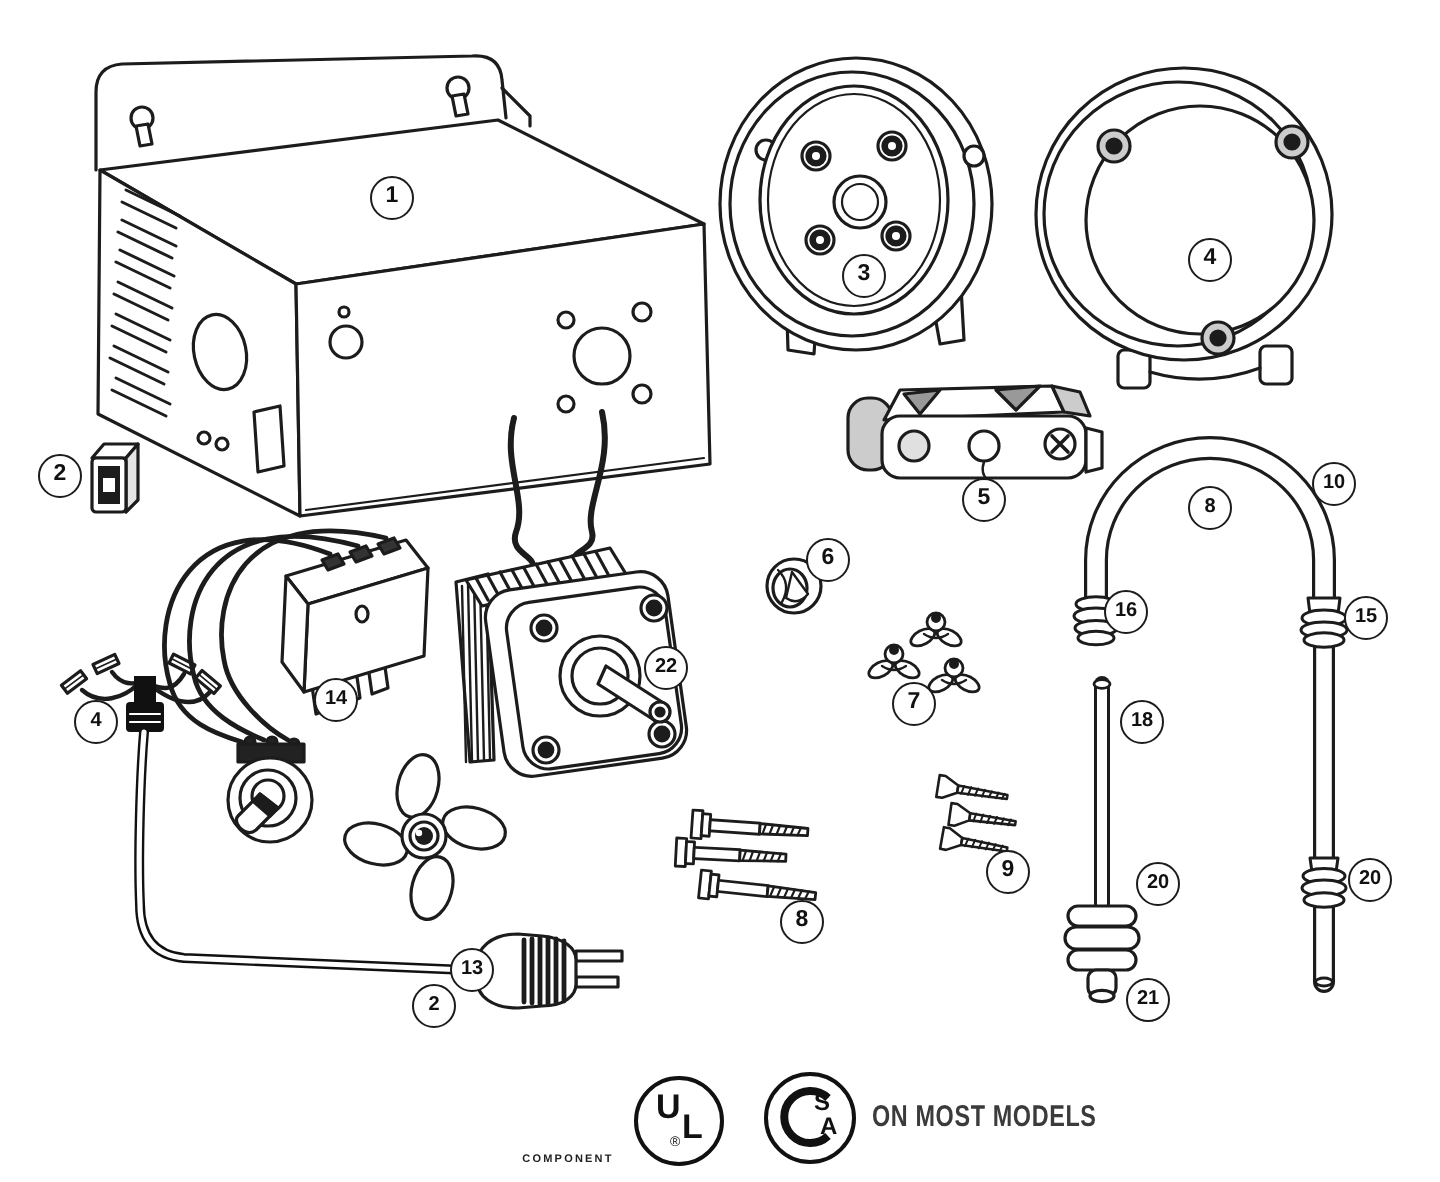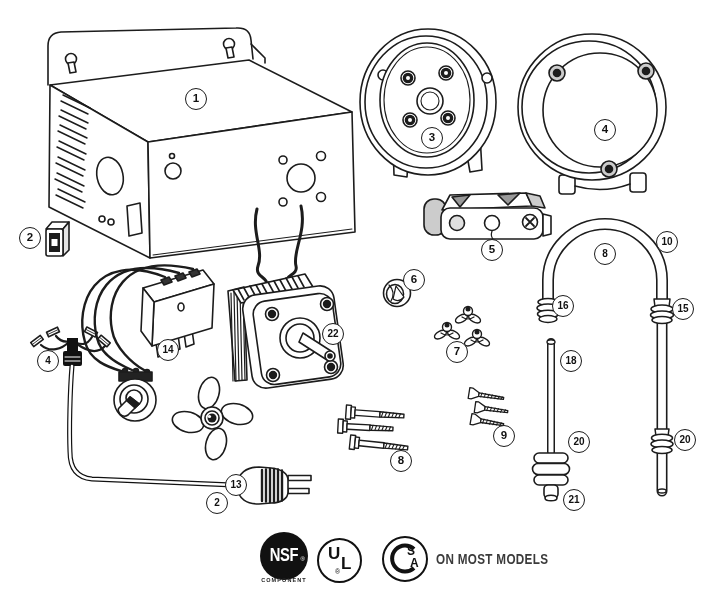--- a/index.html
+++ b/index.html
@@ -354,24 +354,20 @@
         <rect x="534" y="453" width="34" height="10" rx="5" fill="#fff"></rect>
         <rect x="532.5" y="463.5" width="37" height="11" rx="5.5" fill="#fff"></rect>
         <rect x="534" y="475" width="34" height="10" rx="5" fill="#fff"></rect>
         <rect x="544" y="485" width="14" height="13" rx="4" fill="#fff"></rect>
         <ellipse cx="551" cy="498" rx="6" ry="2.8" fill="#fff"></ellipse>
       </g>
 
     </g>
   </svg>
 
-  <div class="badge" id="nsf">
-    <span class="nsf-word">NSF</span>
-    <span class="nsf-reg">®</span>
-  </div>
   <div id="nsf-sub">COMPONENT</div>
 
   <div class="badge" id="ul">
     <span class="ul-u">U</span>
     <span class="ul-l">L</span>
     <span class="ul-reg">®</span>
   </div>
 
   <div class="badge" id="csa">
     <svg width="41" height="41" viewBox="0 0 41 41">

